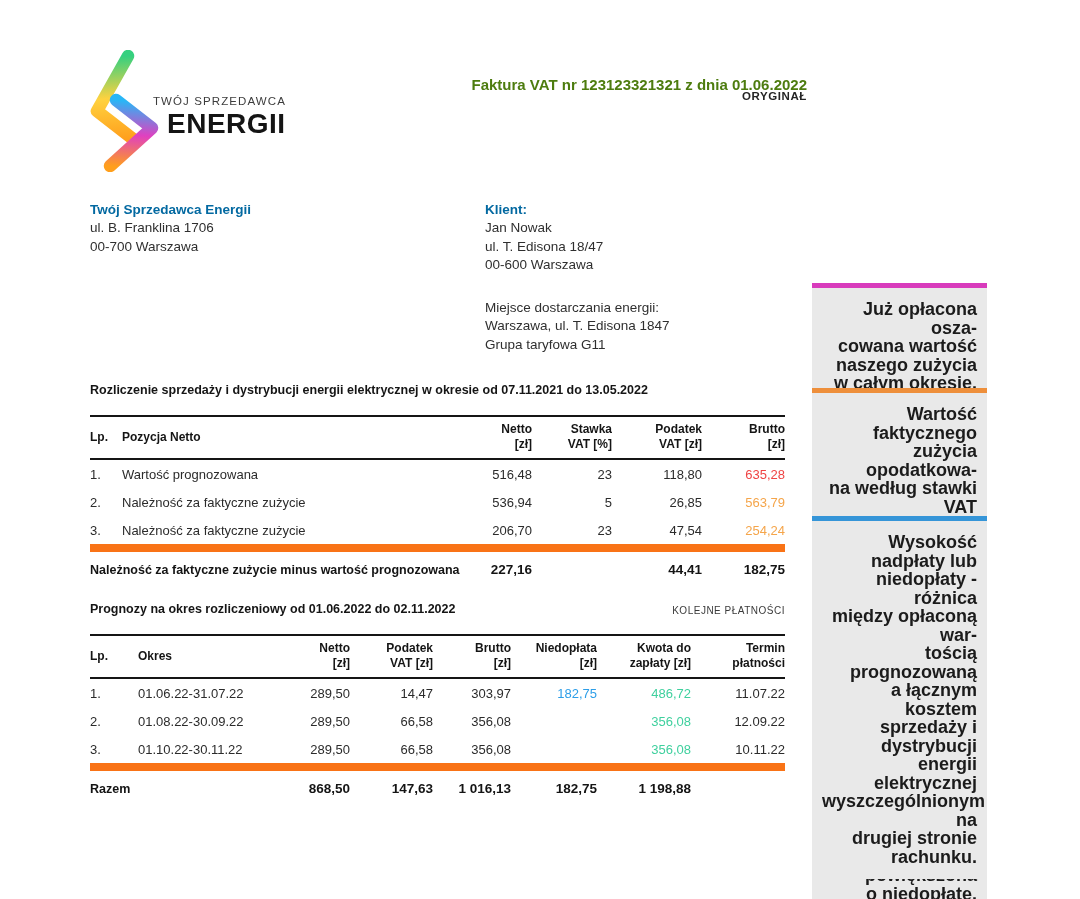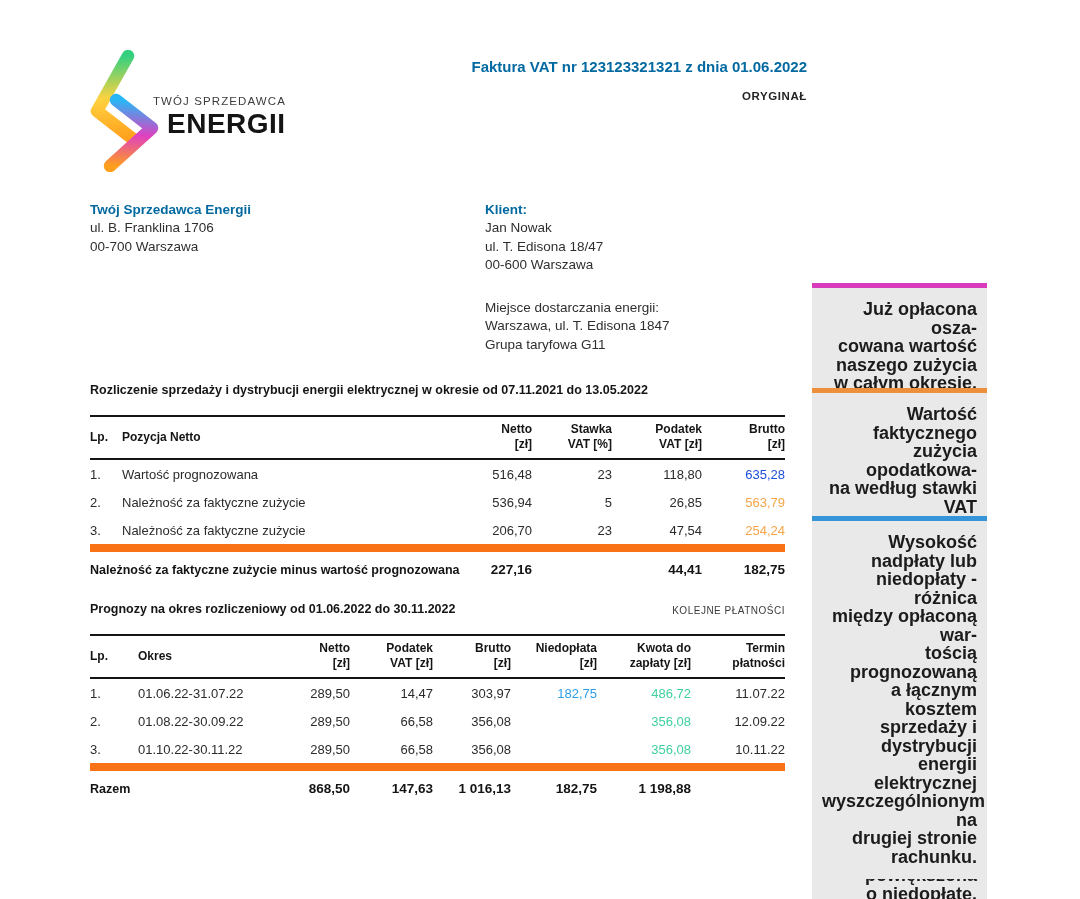--- a/index.html
+++ b/index.html
@@ -8,21 +8,21 @@
   .page { position:relative; width:1080px; height:899px; background:#ffffff; overflow:hidden; }
 
   
   .logo { position:absolute; left:88px; top:48px; width:210px; height:125px; }
   .logo svg { position:absolute; left:0; top:2px; }
   .logo-text { position:absolute; left:65px; top:47px; }
   .brand-top { font-size:11.5px; letter-spacing:1.1px; color:#3c3c3c; font-weight:400; }
   .brand-bottom { font-size:28px; font-weight:800; color:#141414; letter-spacing:0.5px; margin-left:14px; margin-top:1px; }
 
   
-  .invoice-title { position:absolute; right:273px; top:58px; font-size:15px; font-weight:600; color:#0369a1; white-space:nowrap;text-align:center; }
+  .invoice-title { position:absolute; right:273px; top:76px; font-size:15px; font-weight:600; color:#4d7c0f; white-space:nowrap;text-align:center; }
   .copy-label { position:absolute; right:273px; top:90px; font-size:11.5px; font-weight:700; letter-spacing:0.6px; color:#242424; }
 
   
   .addr { position:absolute; font-size:13.5px; line-height:18.3px; color:#2f2f2f; }
   .addr .b { font-weight:700; color:#0369a1; }
   .seller { left:90px; top:201px; }
   .client { left:485px; top:201px; }
   .delivery { left:485px; top:299px; }
 
   
@@ -35,21 +35,21 @@
   table { width:695px; border-collapse:collapse; table-layout:fixed; }
   th { border-top:2px solid #151515; border-bottom:2px solid #151515;
        font-size:12px; line-height:15px; font-weight:700; color:#151515;
        padding:5px 0 6px; white-space:pre-line; vertical-align:middle; text-align:right; }
   th.l { text-align:left;margin-left:24px; }
   td { font-size:13px; color:#2b2b2b; padding:6.5px 0; text-align:right; vertical-align:middle; white-space:nowrap; }
   td.l { text-align:left; }
   tr.sumrow td { border-top:8px solid #f97316; font-weight:700; color:#141414; padding-top:10px; font-size:13.5px; }
   tr.sumrow td.lbl { font-size:12.5px; text-align:left; overflow:visible; }
 
-  [data-clr="pink"]   { color:#1d4ed8; }
+  [data-clr="pink"]   { color:#ef4444; }
   [data-clr="orange"] { color:#f5a54a; }
   [data-clr="blue"]   { color:#2d9ee8; }
   [data-clr="green"]  { color:#3fd09e; }
 
   
   .callout { position:absolute; left:812px; width:175px; background:#e9e9e9;
              border-top:5px solid transparent; padding:12px 10px 13px;
              font-size:18px; font-weight:700; line-height:18.5px; color:#1b1b1b;
              text-align:right; white-space:pre-line; }
   [data-accent="pink"]   { border-top-color:#d83bbc; }
@@ -166,21 +166,21 @@
           <td></td>
           <td>44,41</td>
           <td data-clr="blue">182,75</td>
         </tr>
       </tbody>
     </table>
   </div>
 
   <div class="section2">
     <div class="sec-head">
-      <div class="sec-title">Prognozy na okres rozliczeniowy od 01.06.2022 do 30.11.2022</div>
+      <div class="sec-title">Prognozy na okres rozliczeniowy od 01.06.2022 do 02.11.2022</div>
       <div class="side-label">KOLEJNE PŁATNOŚCI</div>
     </div>
     <table>
       <colgroup>
           <col style="width:48px">
           <col style="width:132px">
           <col style="width:80px">
           <col style="width:83px">
           <col style="width:78px">
           <col style="width:86px">

